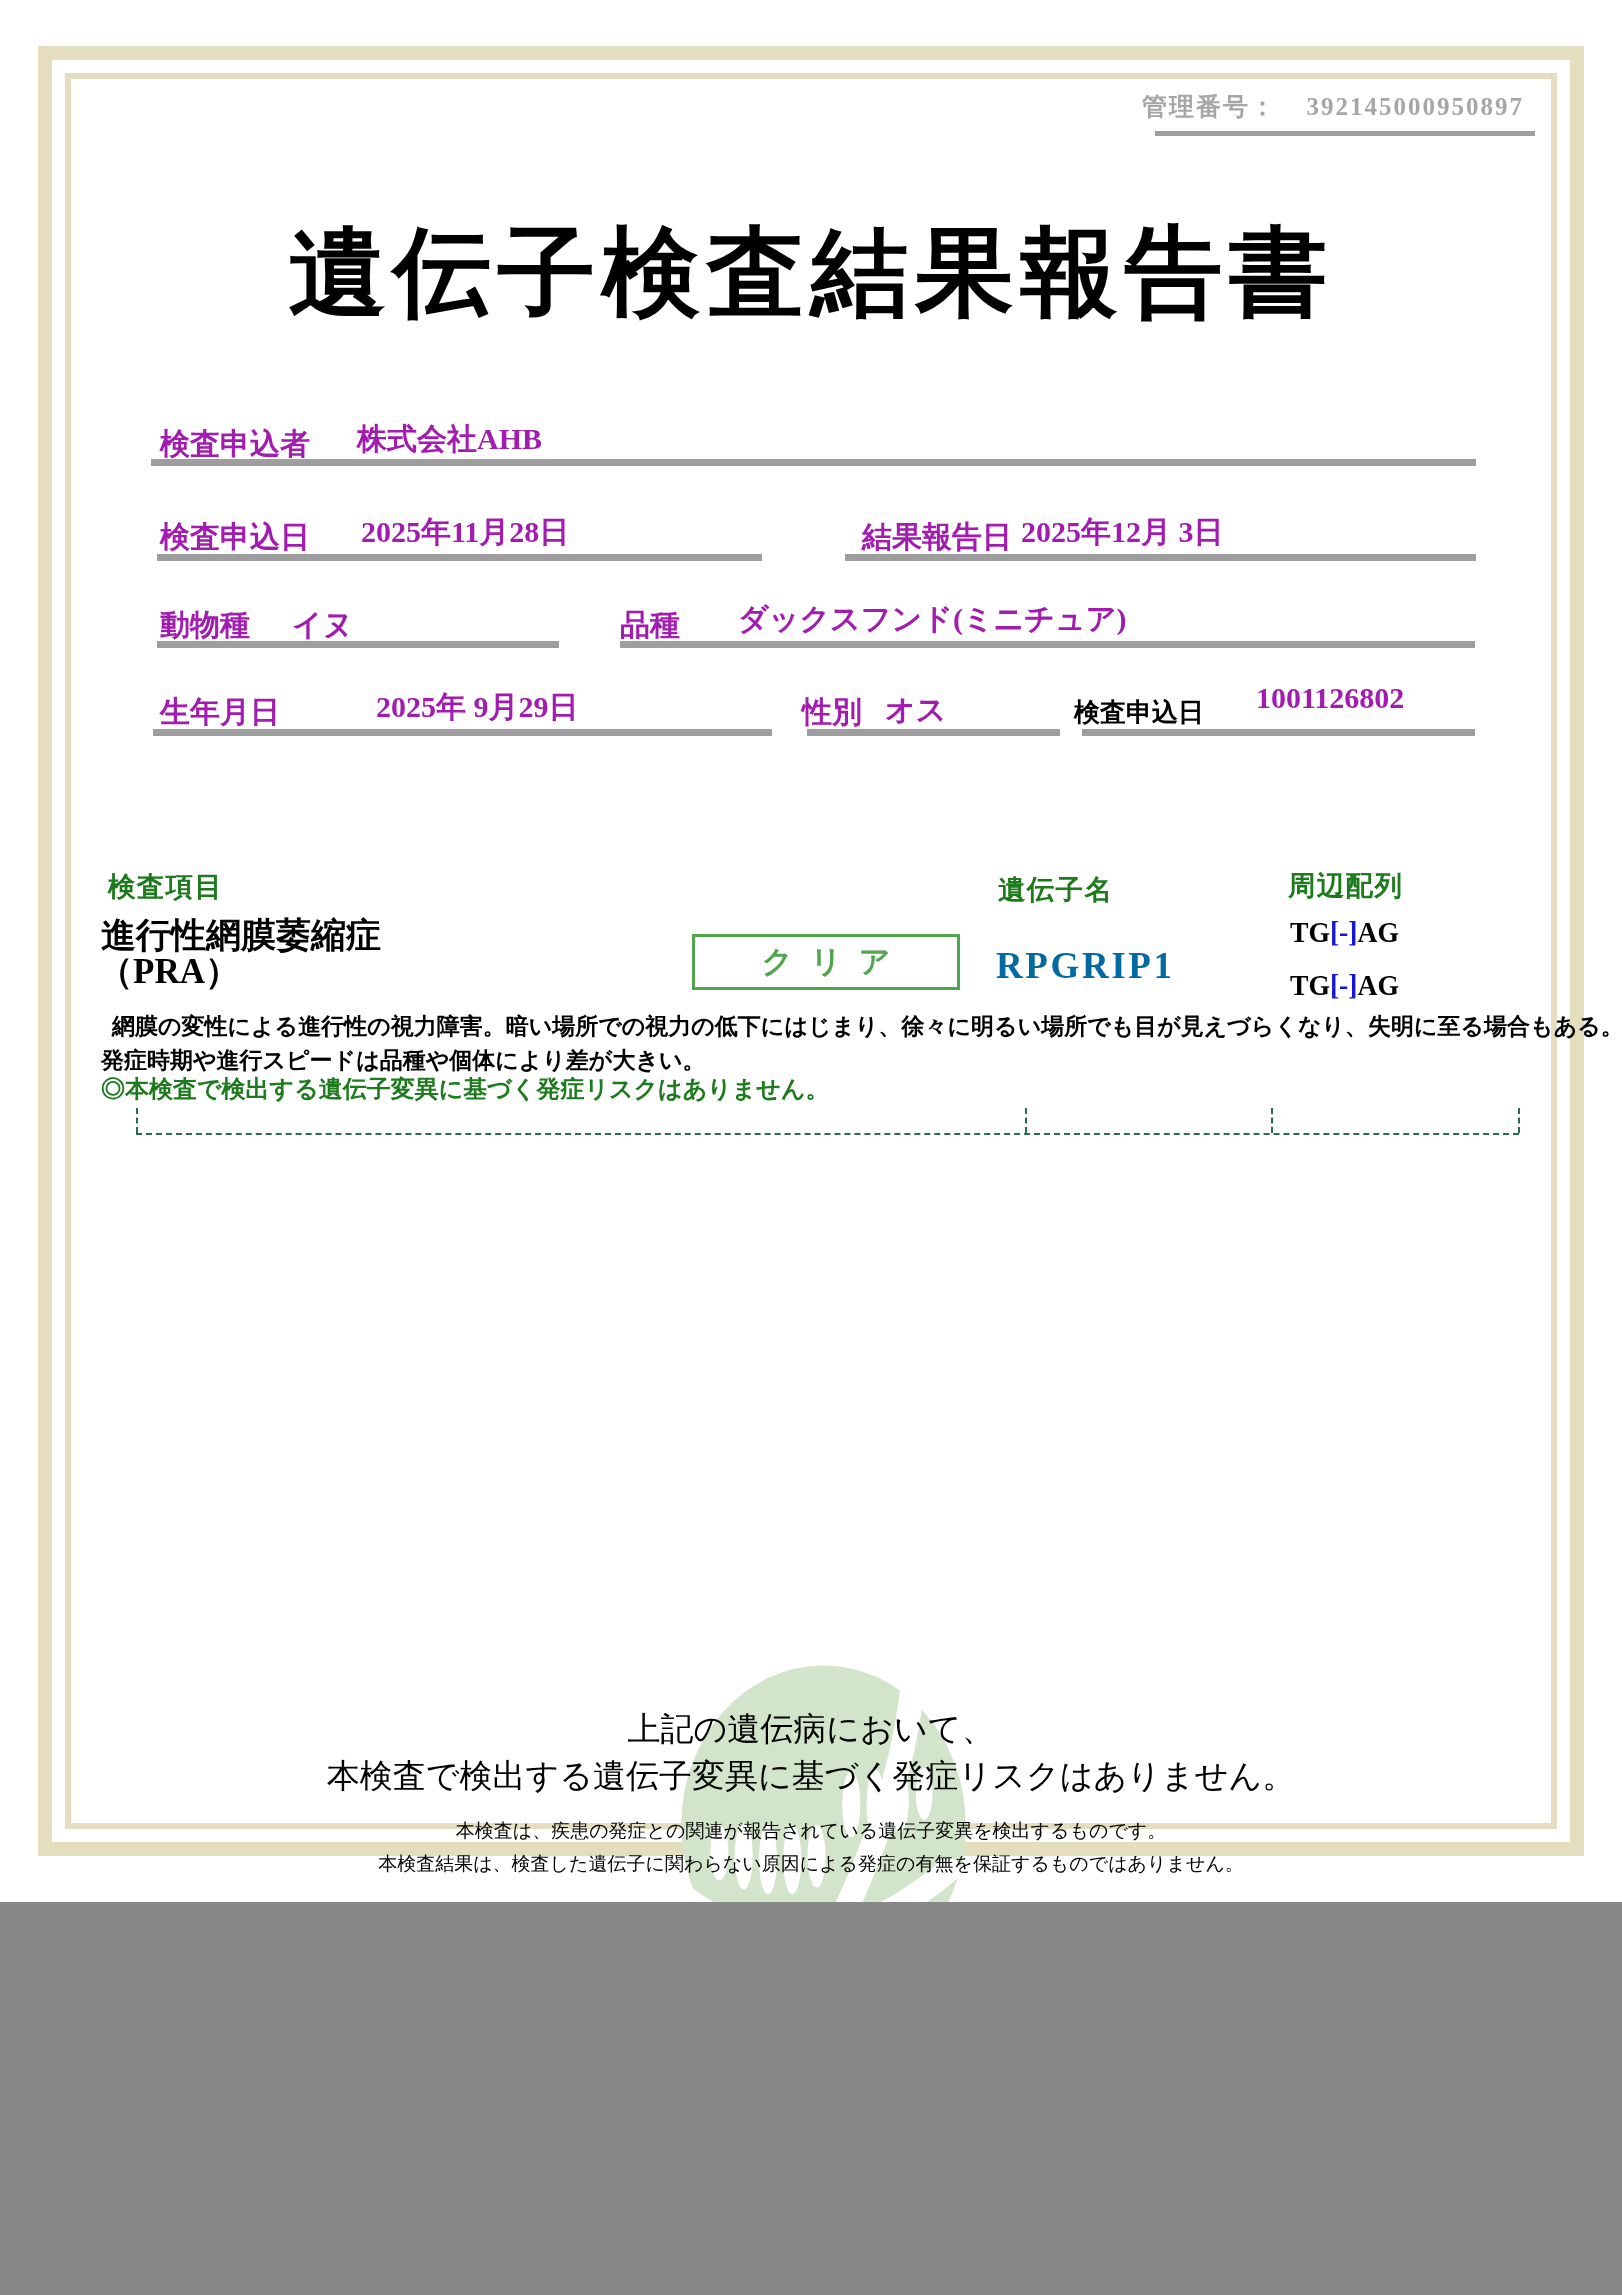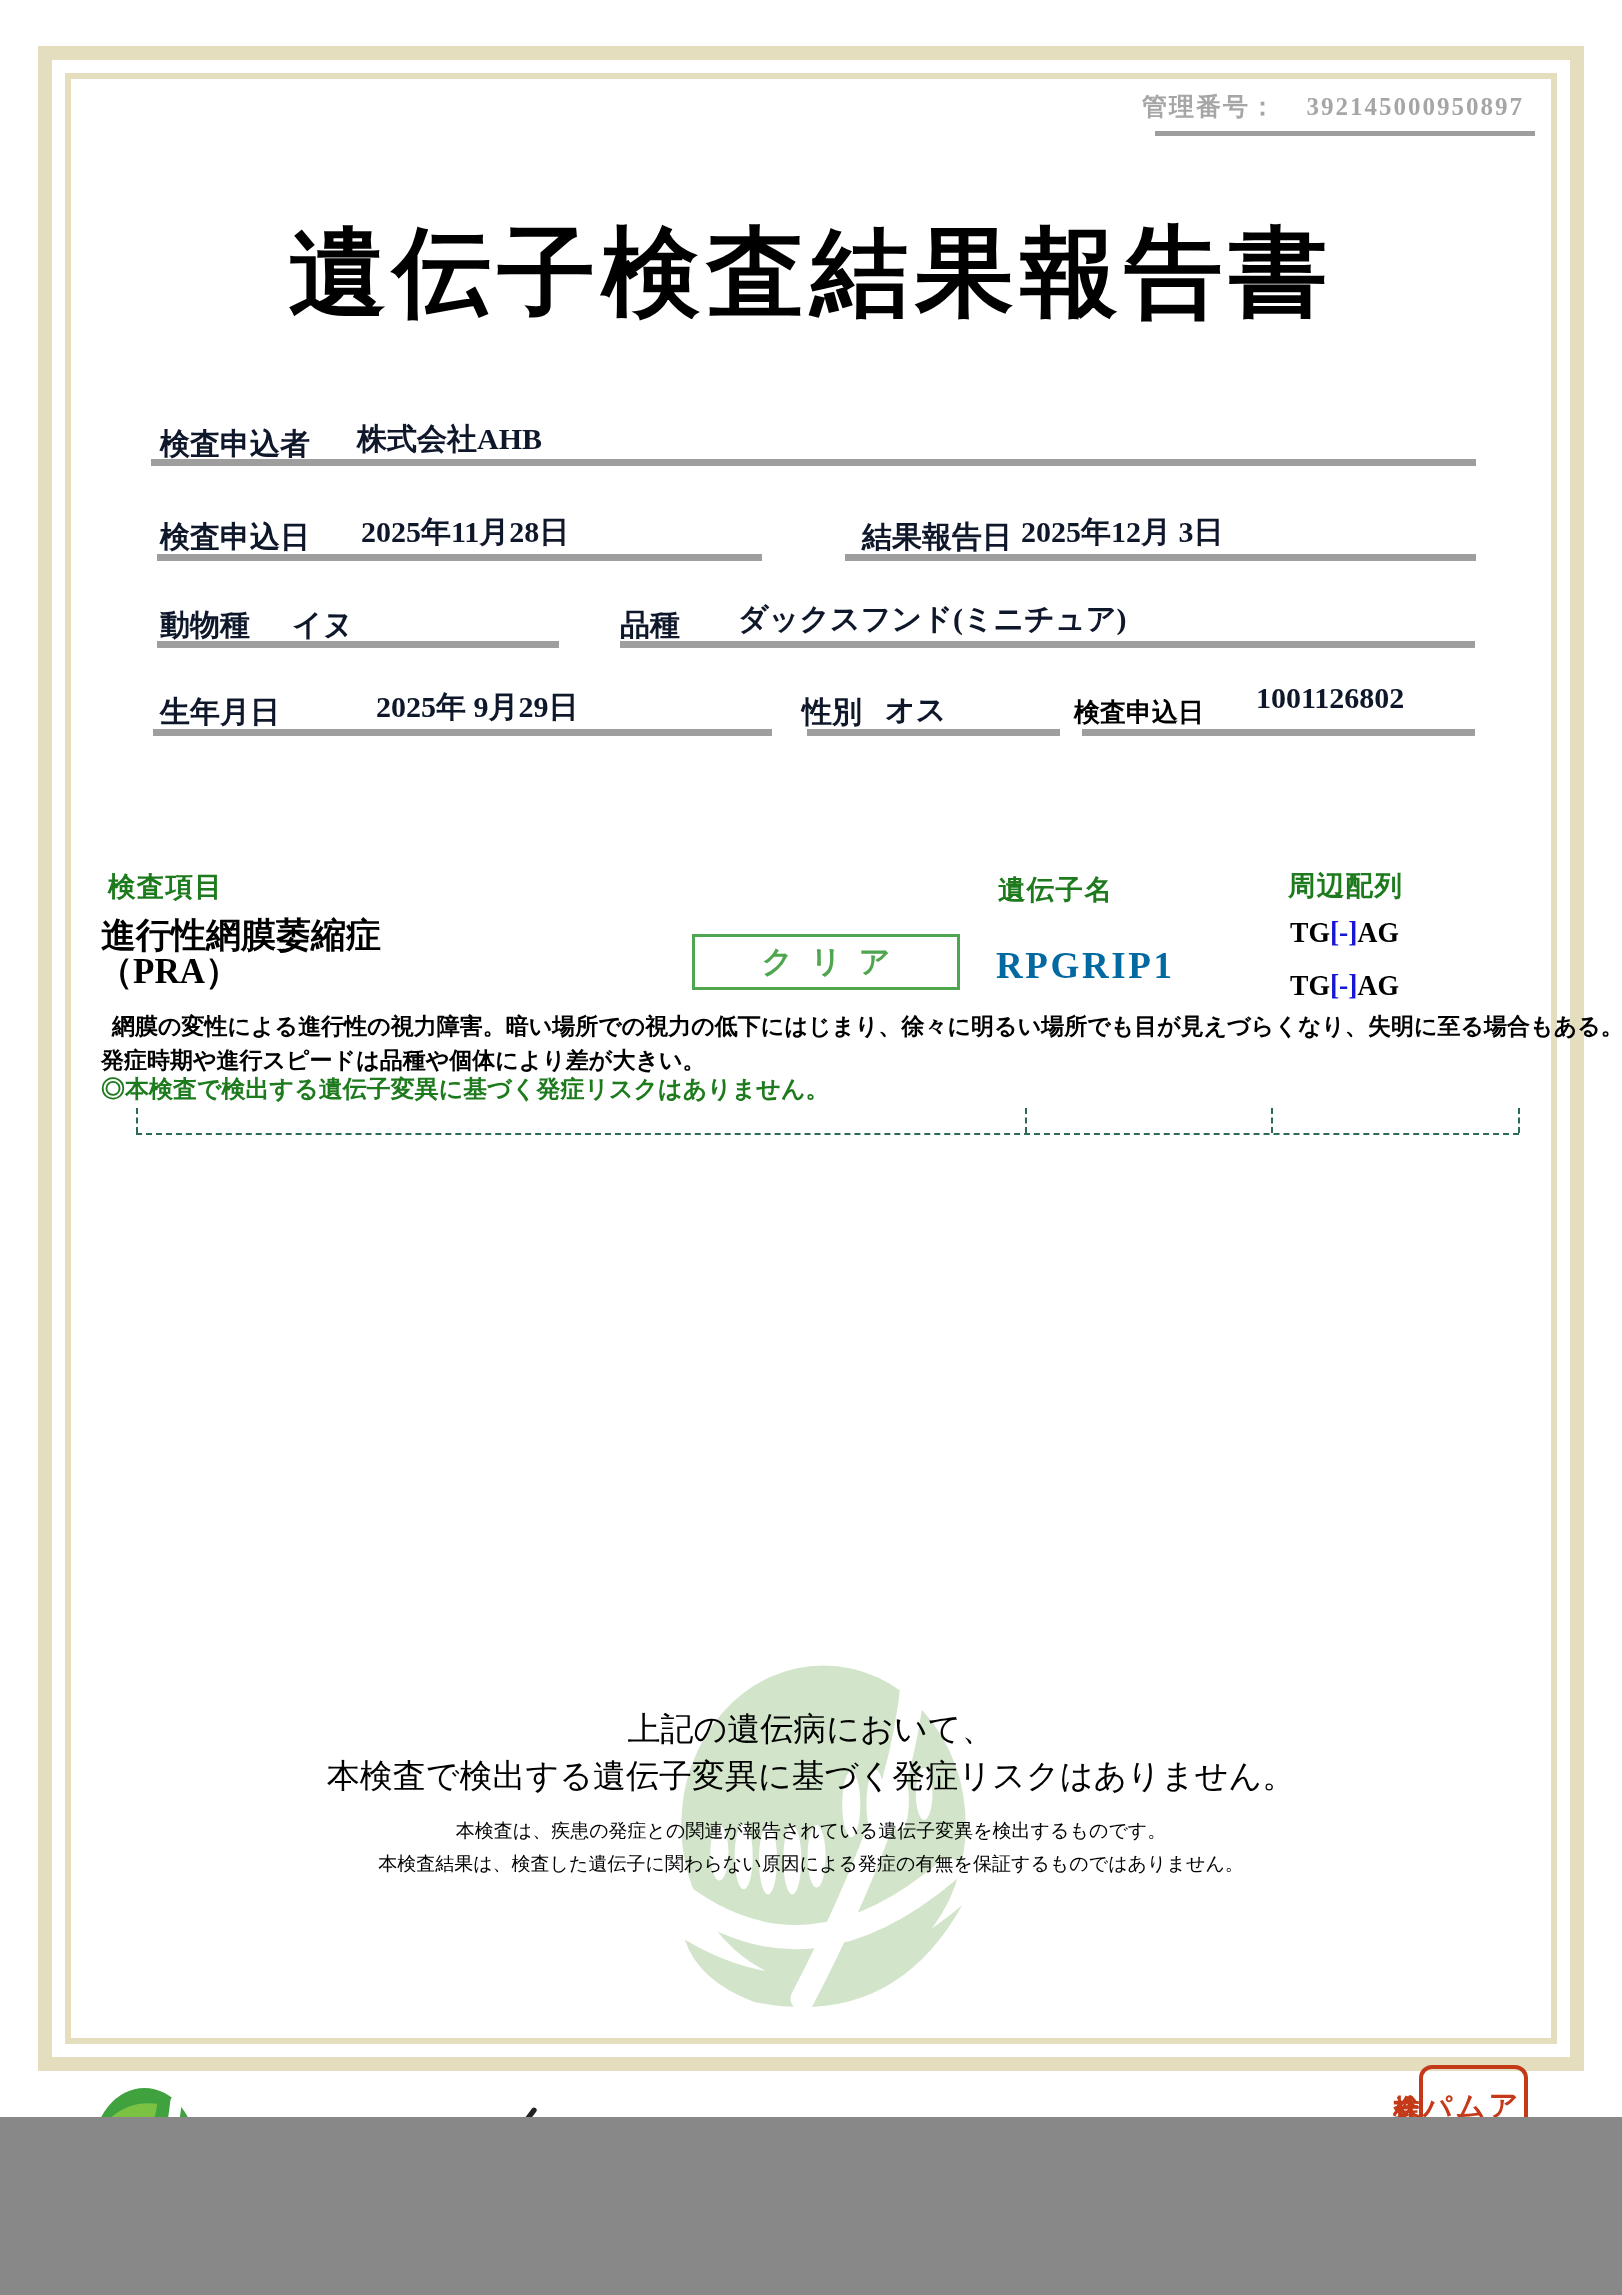--- a/index.html
+++ b/index.html
@@ -1,29 +1,29 @@
 <!DOCTYPE html>
 <html style="font-size:10.5px"><head>
 <meta charset="utf-8">
 <style>
   html,body{margin:0;padding:0;background:#888;}
   .page{
-    position:relative;width:1622px;height:2117px;background:#ffffff;
+    position:relative;width:1622px;height:1902px;background:#ffffff;
     font-family:"Liberation Serif", serif;overflow:hidden;
   }
   .border-outer{position:absolute;left:38px;top:46px;right:38px;bottom:46px;
     border:14.4px solid #e4ddbe;pointer-events:none;}
   .border-inner{position:absolute;left:65px;top:73px;right:65px;bottom:73px;
     border:6.5px solid #e4ddbe;pointer-events:none;}
   .abs{position:absolute;}
   .ctrl{font-size:25px;color:#a6a6a6;letter-spacing:2px;font-weight:bold;}
   .ctrl-underline{background:#9e9e9e;height:4.6px;}
   .title{width:100%;text-align:center;font-size:98px;font-weight:bold;color:#000;
     letter-spacing:6.5px;}
-  .lbl,.val{font-size:30px;font-weight:bold;color:#0f172a;white-space:nowrap;}
+  .lbl,.val{font-size:30px;font-weight:bold;color:#a21caf;white-space:nowrap;}
   .lbl-sm{font-size:26px;font-weight:bold;color:#000;white-space:nowrap;}
   .uline{background:#9e9e9e;height:6.5px;}
   .green{color:#1d7a1d;}
   .sec-label{font-size:27.5px;font-weight:bold;letter-spacing:1.3px;white-space:nowrap;text-align:center;}
   .disease{font-size:35px;font-weight:bold;color:#000;white-space:nowrap;}
   .clear-box{border:3.9px solid #4fa64f;display:flex;align-items:center;justify-content:center;}
   .clear-text{color:#4fa64f;font-size:31px;letter-spacing:17px;padding-left:17px;font-weight:bold;}
   .gene{font-size:37px;font-weight:bold;color:#0369a1;letter-spacing:2.6px;white-space:nowrap;}
   .seq{font-size:30px;font-weight:bold;color:#000;font-family:"Liberation Serif",serif;
     letter-spacing:0px;white-space:nowrap;transform:scaleX(.92);transform-origin:left;}

